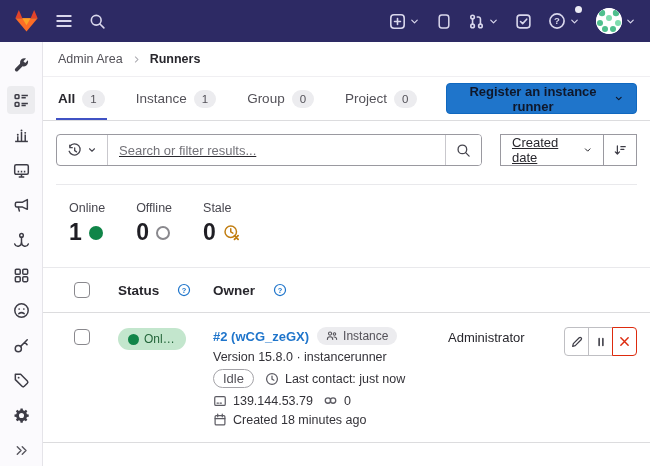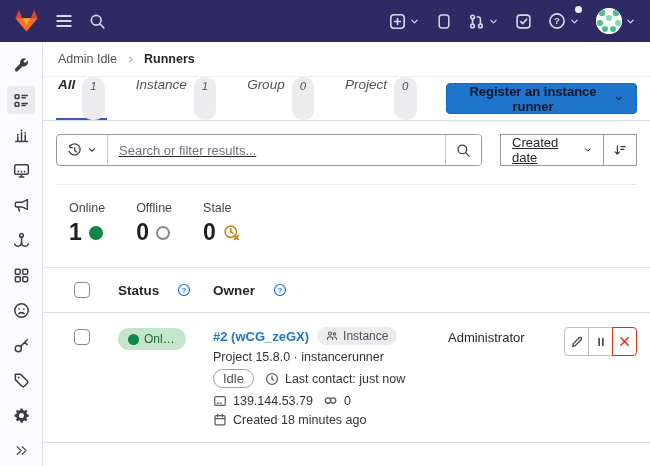--- a/index.html
+++ b/index.html
@@ -52,24 +52,23 @@
   .crumb-parent { color: #535158; }
   .crumb-sep { color: #a8a7ad; }
   .crumb-current { color: #28272d; font-weight: 700; }
 
   
   .tabs-row {
     display: flex; align-items: stretch;
     padding: 0 13px; height: 44px; border-bottom: 1px solid #dcdcde;
   }
   .tab {
-    display: flex; gap: 7px;
+    display: flex; align-items: center; gap: 7px;
     margin-right: 27px; padding: 0 2px; color: #535158; font-size: 13.5px;
     cursor: pointer;
-    font-style: italic;
   }
   .tab.active { color: #28272d; font-weight: 700; box-shadow: inset 0 -2px 0 0 #4052c4; }
   .count {
     background: #ececef; color: #535158; border-radius: 10px;
     padding: 1px 8px; font-size: 11.5px; font-weight: 400; line-height: 16px;
   }
   .register-btn {
     margin-left: auto; align-self: center;
     background: #1f75cb; border: 1px solid #1068bf; color: #0f172a;
     border-radius: 4px; height: 31px; padding: 0 12px;
@@ -346,21 +345,21 @@
     <span class="side-icon side-expand">
       <svg width="15" height="15" viewBox="0 0 16 16" fill="none" stroke="currentColor" stroke-width="1.5" stroke-linecap="round" stroke-linejoin="round">
           <path d="M3.5 4l4 4-4 4M8.8 4l4 4-4 4"></path>
         </svg>
     </span>
   </nav>
 
   <main class="main">
 
     <div class="breadcrumb">
-      <a class="crumb-parent">Admin Idle</a>
+      <a class="crumb-parent">Admin Area</a>
       <span class="crumb-sep">
         <svg width="9" height="9" viewBox="0 0 16 16">
             <path d="M6 3.5 L10.5 8 L6 12.5" stroke="currentColor" stroke-width="1.8" fill="none" stroke-linecap="round"></path>
           </svg>
       </span>
       <span class="crumb-current">Runners</span>
     </div>
 
     <div class="tabs-row">
       <span class="tab active">
@@ -493,21 +492,21 @@
             <svg width="12" height="12" viewBox="0 0 16 16" fill="none" stroke="currentColor" stroke-width="1.4">
               <circle cx="5.4" cy="4.8" r="2.1"></circle>
                 <path d="M1.8 12.6a3.6 3.6 0 0 1 7.2 0" stroke-linecap="round"></path>
               <circle cx="11.3" cy="5.4" r="1.7"></circle>
                 <path d="M10.6 9.3a3 3 0 0 1 3.6 3.3" stroke-linecap="round"></path>
             </svg>
             <span>Instance</span>
           </span>
         </div>
         <div class="meta-line">
-          <span>Project 15.8.0 · instancerunner</span>
+          <span>Version 15.8.0 · instancerunner</span>
         </div>
         <div class="meta-line">
           <span class="idle-badge">Idle</span>
           <span class="meta-icon">
             <svg width="14" height="14" viewBox="0 0 16 16" fill="none" stroke="currentColor" stroke-width="1.4" stroke-linecap="round">
                 <circle cx="8" cy="8" r="6.2"></circle>
                 <path d="M8 4.6v3.5l2.2 1.3"></path>
               </svg>
           </span>
           <span>Last contact: just now</span>

